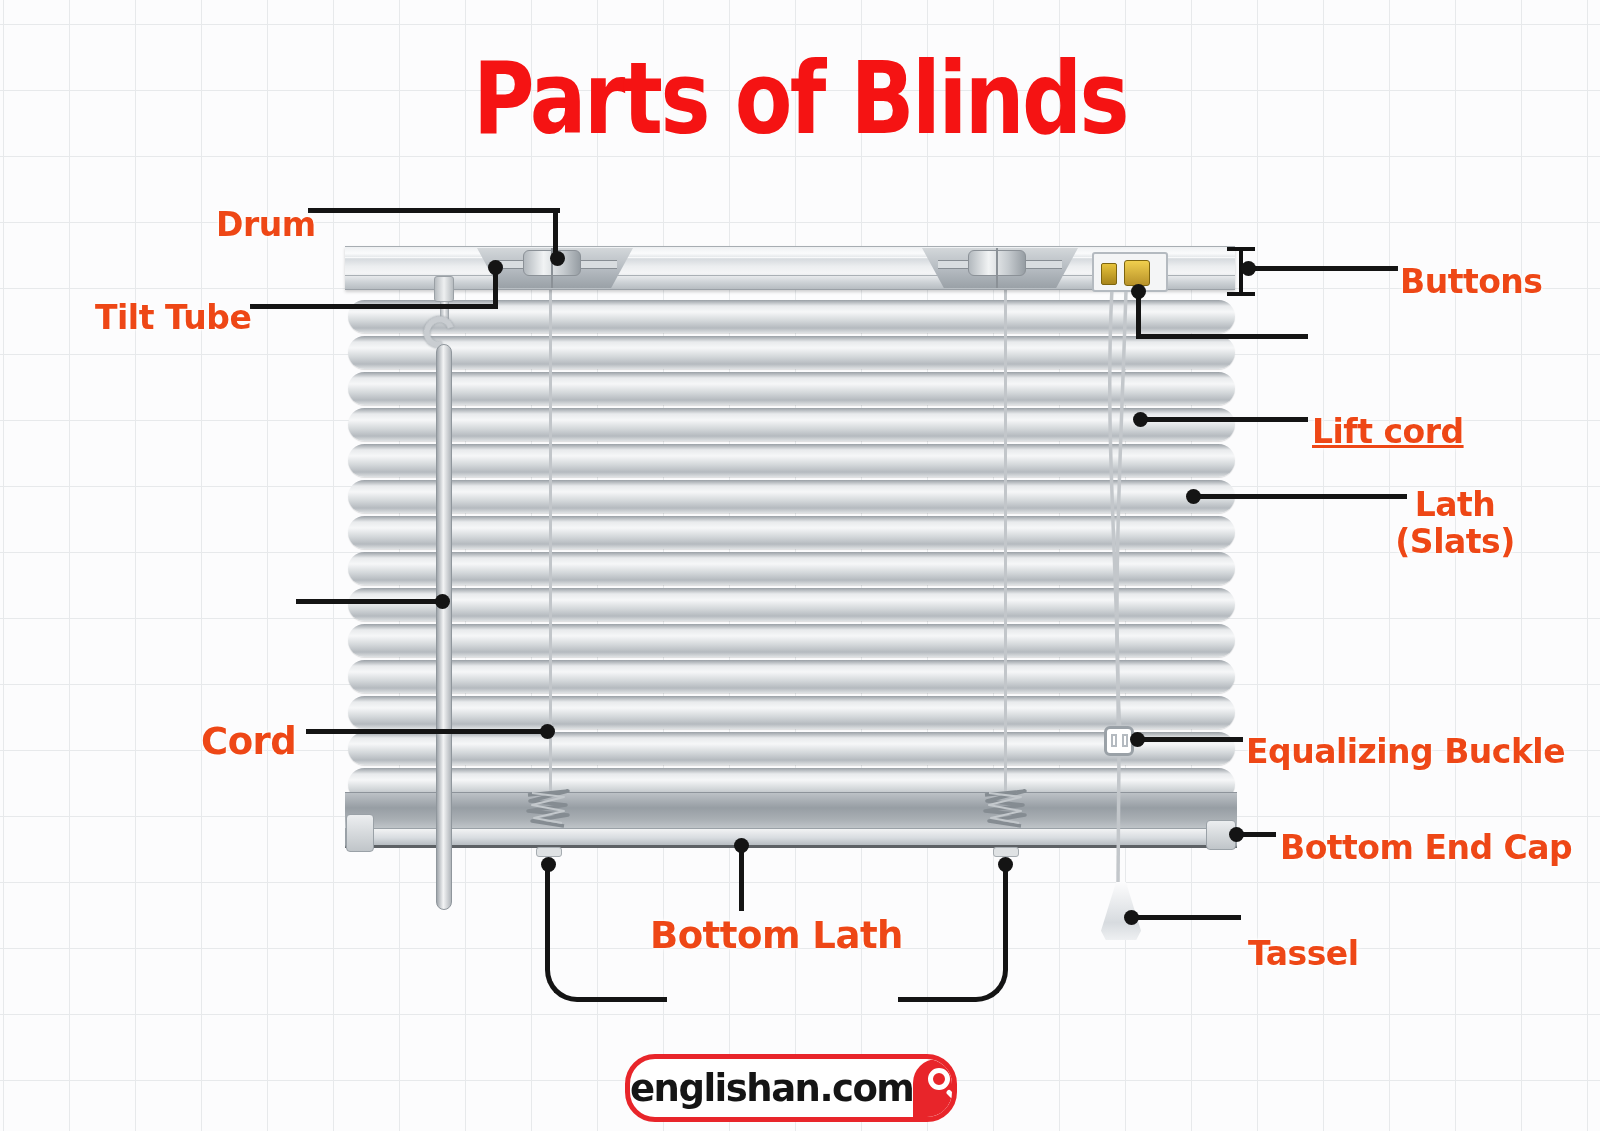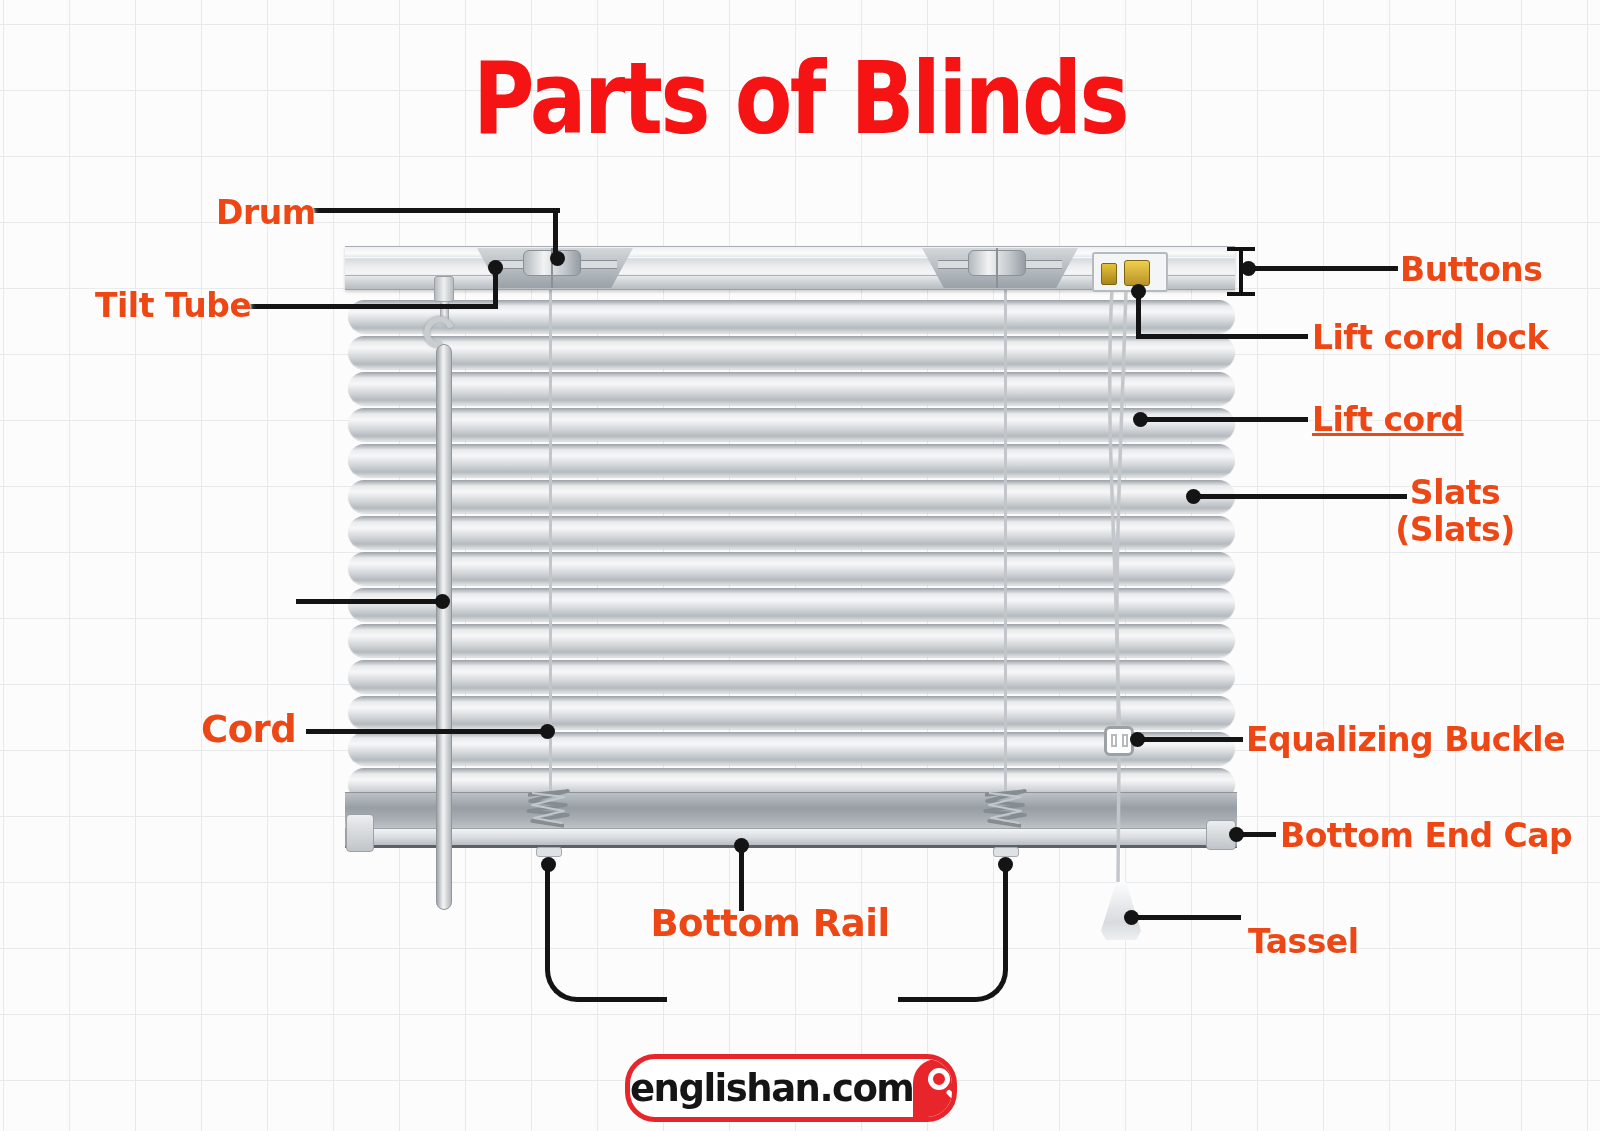--- a/index.html
+++ b/index.html
@@ -22,20 +22,21 @@
   .title{
     position:absolute;left:0;right:0;top:40px;text-align:center;
     font-size:100px;font-weight:bold;letter-spacing:-3px;color:var(--c-title);
     transform:scaleX(.84);transform-origin:center;white-space:nowrap;
   }
   
   .lbl{
     position:absolute;color:var(--c-label);font-weight:bold;font-size:33px;
     letter-spacing:-0.5px;white-space:nowrap;z-index:11;
     text-shadow:0 0 6px #fff,0 0 3px #fff,0 0 2px #fff;
+    margin-top:12px;
   }
   .lbl.small{font-size:26px;}
   .lbl.big{font-size:37px;}
   .lbl.center{text-align:center;}
   
   .ll{position:absolute;background:var(--c-leader);z-index:10;}
   .dot{position:absolute;width:15px;height:15px;border-radius:50%;background:var(--c-leader);z-index:10;}
   .bracketL{position:absolute;border-left:5px solid var(--c-leader);border-bottom:5px solid var(--c-leader);
             border-bottom-left-radius:32px;z-index:10;}
   .bracketR{position:absolute;border-right:5px solid var(--c-leader);border-bottom:5px solid var(--c-leader);
@@ -236,31 +237,30 @@
   <div class="dot" style="left:734px;top:838px;"></div>
 
   <div class="bracketL" style="left:545px;top:864px;width:122px;height:138px;"></div>
   <div class="dot" style="left:541px;top:857px;"></div>
   <div class="bracketR" style="left:898px;top:864px;width:110px;height:138px;"></div>
   <div class="dot" style="left:998px;top:857px;"></div>
 
   <div class="lbl" style="left:216px;top:193px;">Drum</div>
   <div class="lbl" style="left:95px;top:286px;">Tilt Tube</div>
   <div class="lbl" style="left:1400px;top:250px;">Buttons</div>
-  <div class="lbl" style="left:1312px;top:318px;">Lift cord lock</div>
   <div class="lbl" style="left:1312px;top:400px;text-decoration:underline;">Lift cord</div>
   <div class="lbl center" style="left:1385px;top:474px;width:140px;line-height:37px;">
-    <span style="display:block;">Slats</span>
+    <span style="display:block;">Lath</span>
     <span style="display:block;">(Slats)</span>
   </div>
   <div class="lbl big" style="left:201px;top:708px;">Cord</div>
   <div class="lbl" style="left:1280px;top:816px;">Bottom End Cap</div>
   <div class="lbl" style="left:1246px;top:720px;">Equalizing Buckle</div>
   <div class="lbl" style="left:1248px;top:922px;">Tassel</div>
-  <div class="lbl big center" style="left:650px;top:902px;width:240px;">Bottom Rail</div>
+  <div class="lbl big center" style="left:650px;top:902px;width:240px;">Bottom Lath</div>
 
   <div class="badge">
     <span class="badge-text">englishan.com</span>
     <span class="badge-search">
       <span class="mag"></span>
       <span class="mag-handle"></span>
     </span>
   </div>
 
 </div>

